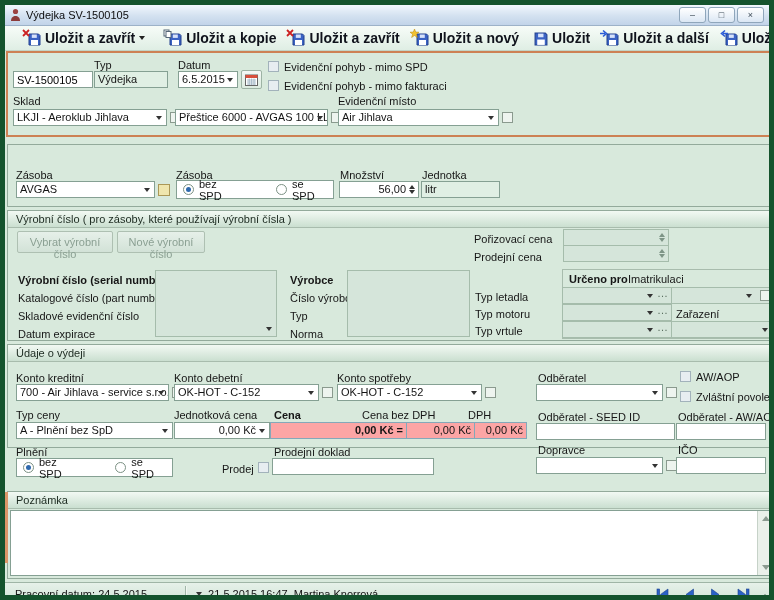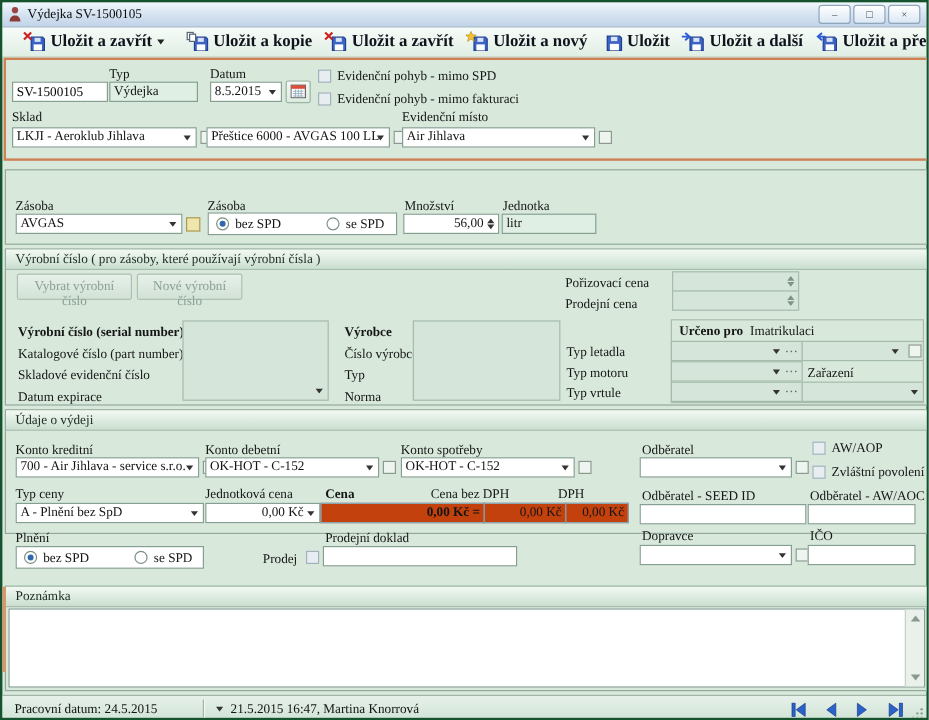--- a/index.html
+++ b/index.html
@@ -1,17 +1,17 @@
 <!DOCTYPE html>
 <html><head>
 <meta charset="utf-8">
 <style>
   html,body{margin:0;padding:0;}
   body{font-family:"Liberation Sans",sans-serif;background:#8fa3ad;}
-  .window{position:relative;width:774px;height:600px;background:#d8e9dc;border:2px solid #14532d;overflow:hidden;font-size:11px;color:#141414;box-sizing:border-box;font-family:Liberation Serif, serif;}
+  .window{position:relative;width:774px;height:600px;background:#d8e9dc;border:5px solid #14532d;overflow:hidden;font-size:11px;color:#141414;box-sizing:border-box;}
 
   
   .titlebar{position:absolute;left:0;top:0;width:100%;height:21px;background:linear-gradient(#f1f7fd,#d3e1f0 55%,#c2d4e9);border-bottom:1px solid #9db2c8;display:flex;align-items:center;padding:0 5px;box-sizing:border-box;}
   .titlebar .title{margin-left:5px;font-size:11px;color:#0c0c0c;flex:1;}
   .winbtn{width:25px;height:14px;margin-left:2px;border:1px solid #8fa6bb;border-radius:3px;background:linear-gradient(#ffffff,#dbe7f4);display:flex;align-items:center;justify-content:center;font-size:9px;line-height:9px;color:#3c4a56;}
 
   
   .toolbar{position:absolute;left:0;top:21px;width:100%;height:25px;background:linear-gradient(#f7fcf8,#dfeee4);border-bottom:1px solid #c3d4c7;display:flex;align-items:center;padding:0 4px;box-sizing:border-box;gap:2px;}
   .tbtn{display:flex;align-items:center;gap:4px;background:none;border:none;padding:2px 5px;font-family:inherit;font-size:14px;font-weight:bold;color:#10131c;white-space:nowrap;cursor:default;}
   .tsep{width:1px;height:19px;background:#aebfb2;box-shadow:1px 0 0 #f4faf5;margin:0 3px;}
@@ -38,21 +38,21 @@
   .radio.on::after{content:"";position:absolute;left:2px;top:2px;width:5px;height:5px;border-radius:50%;background:#2f69ad;}
   .rbox{position:absolute;background:#fff;border:1px solid #85a093;box-sizing:border-box;display:flex;align-items:center;gap:5px;padding:0 6px;font-size:11px;}
   .rbox .gap{width:28px;}
   .num{display:block;text-align:right;}
   .spin .num{margin-right:9px;}
   .spup,.spdn{position:absolute;right:3px;width:0;height:0;border-left:3px solid transparent;border-right:3px solid transparent;}
   .spup{top:3px;border-bottom:4px solid #333;}
   .spdn{bottom:3px;border-top:4px solid #333;}
   .dis .spup{border-bottom-color:#7d9486;}
   .dis .spdn{border-top-color:#7d9486;}
-  .blue{background:#c2410c;border:1px solid #84a8b9;text-align:right;}
+  .blue{background:#fca5a5;border:1px solid #84a8b9;text-align:right;}
   .btn{position:absolute;box-sizing:border-box;border:1px solid #aec0b2;border-radius:2px;background:linear-gradient(#e6f0e9,#d2e2d7);color:#8ba093;font-size:11px;text-align:center;padding-top:4px;font-family:inherit;}
   .ybtn{position:absolute;width:12px;height:12px;box-sizing:border-box;border:1px solid #ab9857;background:#efe6ae;}
 
   .topform{position:absolute;left:1px;top:46px;width:772px;height:86px;border:2px solid #cd8154;background:#d8e9dc;box-sizing:border-box;}
   .focusstrip{position:absolute;left:0;top:487px;width:3px;height:71px;background:#db9668;}
 
   
   .notearea{position:absolute;left:2px;top:18px;width:764px;height:66px;background:#fff;border:1px solid #85a093;box-sizing:border-box;}
   .scrollcol{position:absolute;right:0;top:0;bottom:0;width:15px;background:#eaf0ea;border-left:1px solid #c6d2c8;display:flex;flex-direction:column;justify-content:space-between;align-items:center;}
   .sarr{width:0;height:0;border-left:4px solid transparent;border-right:4px solid transparent;margin:5px 0;}
@@ -195,21 +195,21 @@
     <div class="tgrip"></div>
 
   </div>
 
   <div class="topform">
     <input class="fld" style="left: 5px; top: 18px; width: 80px;" value="SV-1500105">
     <span class="lbl" style="left:86px;top:6px;">Typ</span>
     <div class="fld ro" style="left:86px;top:18px;width:74px;"><span>Výdejka</span></div>
     <span class="lbl" style="left:170px;top:6px;">Datum</span>
     <div class="fld combo" style="left:170px;top:18px;width:60px;">
-      <span>8.5.2015</span><span class="car"></span>
+      <span>6.5.2015</span><span class="car"></span>
     </div>
     <button class="btn" style="left:233px;top:17px;width:21px;height:19px;padding:2px 0 0;background:linear-gradient(#f4f9f5,#dcebe0);border-color:#9db3a4;">
       <svg width="13" height="12" viewBox="0 0 13 12">
           <rect x="0.5" y="1" width="12" height="10.5" fill="#fff" stroke="#666"></rect>
           <rect x="0.5" y="1" width="12" height="3" fill="#d8503c"></rect>
           <path d="M2 6h9M2 8h9M2 10h9" stroke="#9ab0c0" stroke-width=".8"></path>
           <path d="M4.2 4.5v6.5M6.6 4.5v6.5M9 4.5v6.5" stroke="#9ab0c0" stroke-width=".8"></path>
         </svg>
     </button>
     <span class="sq sqb" style="left:260px;top:8px;"></span>

